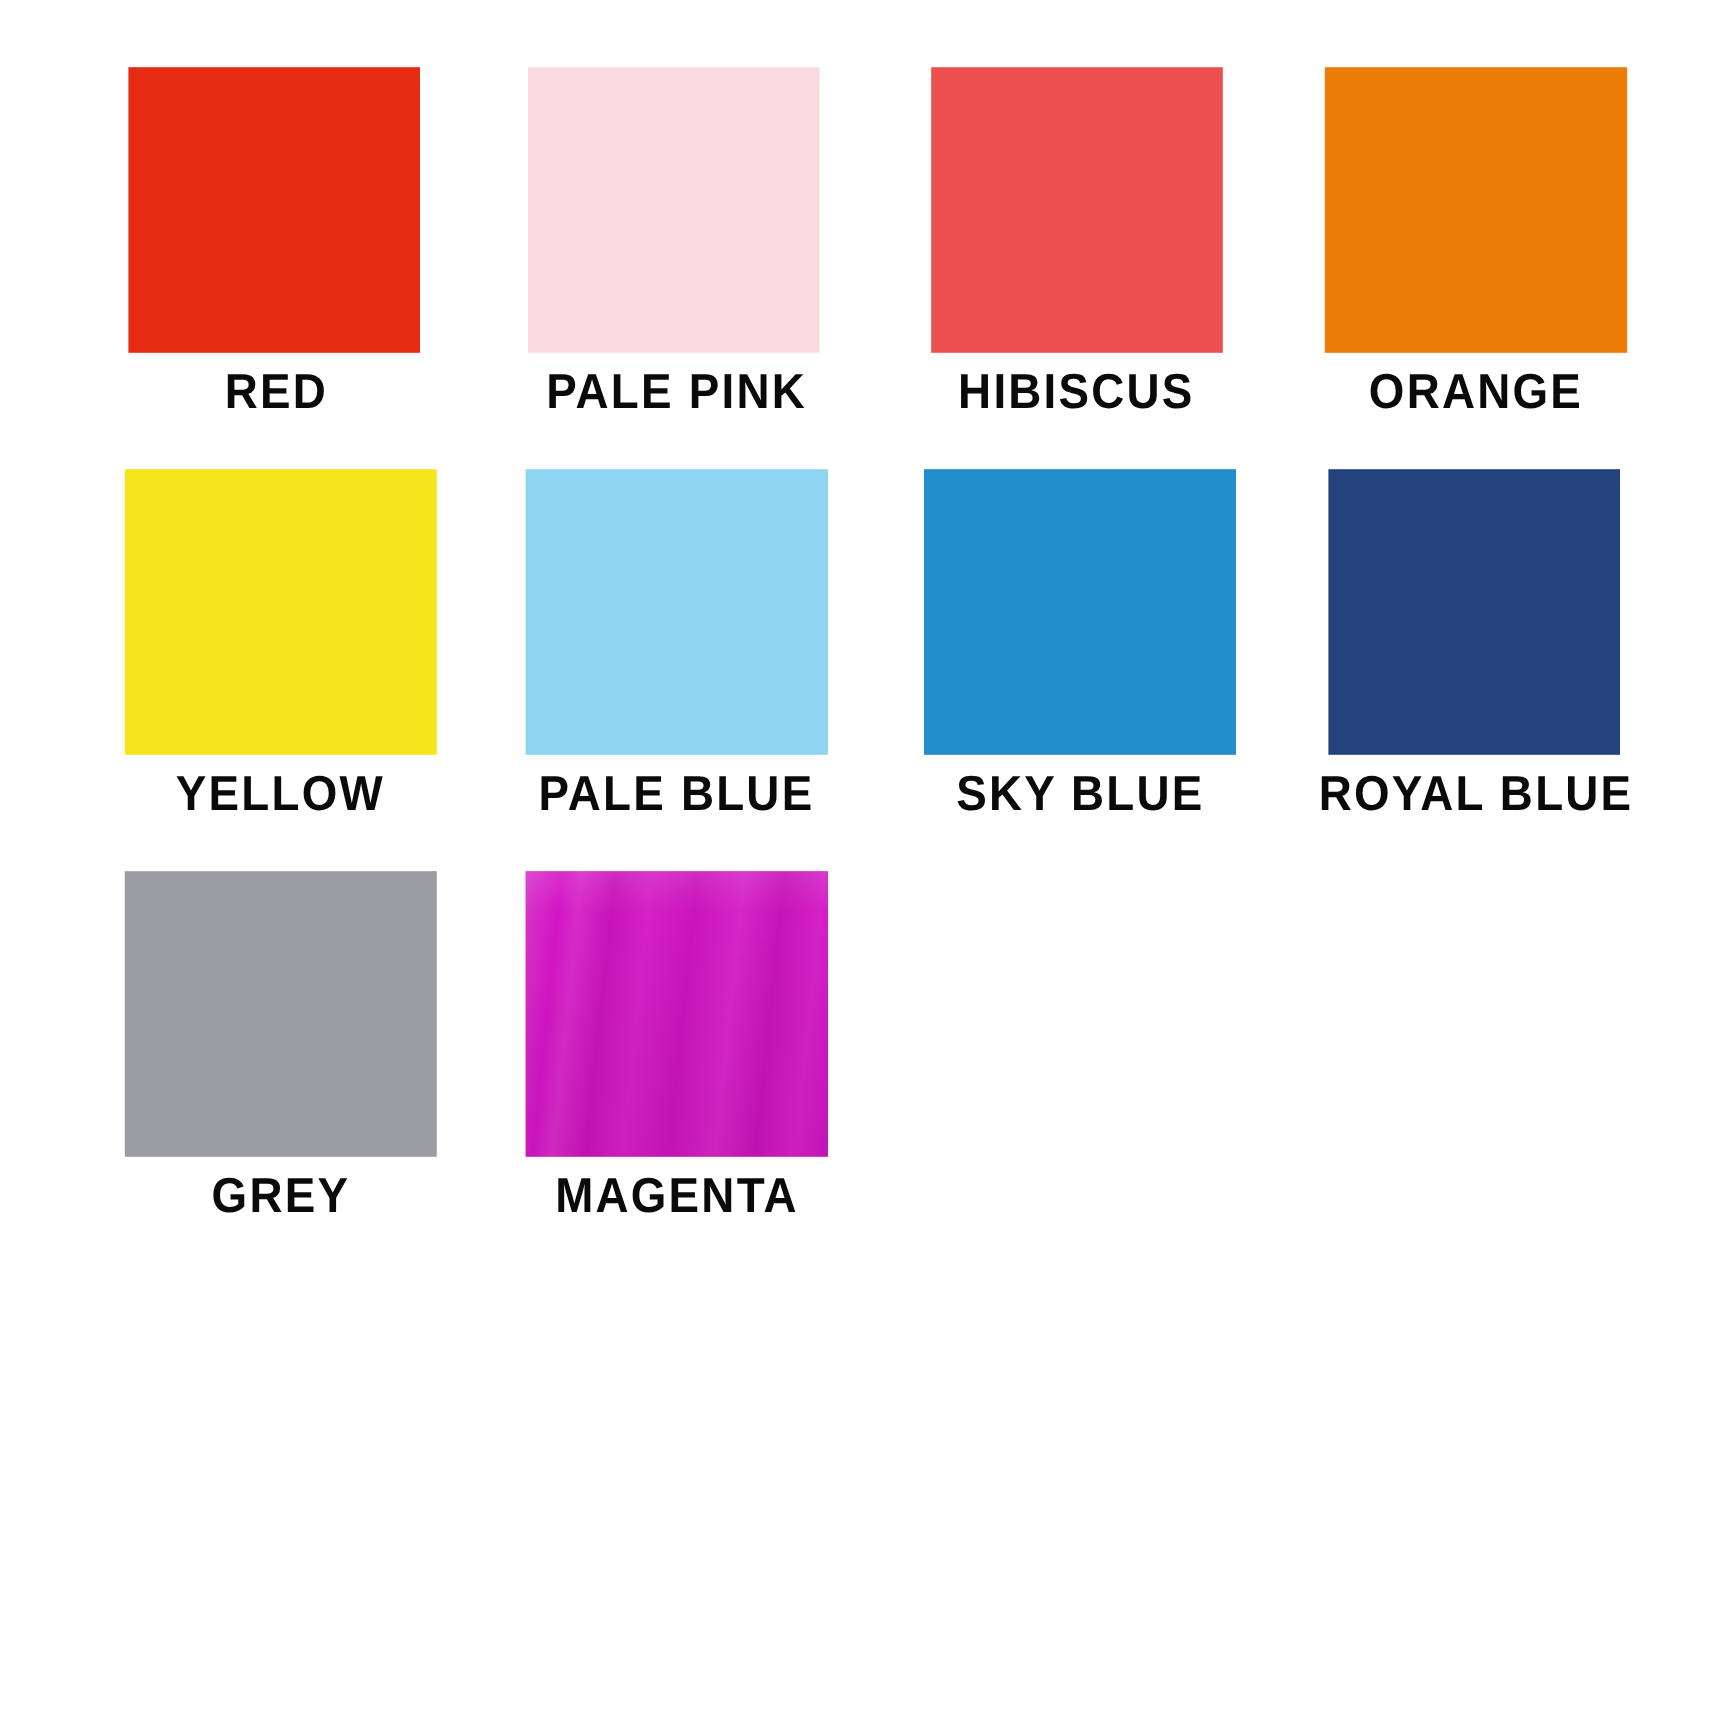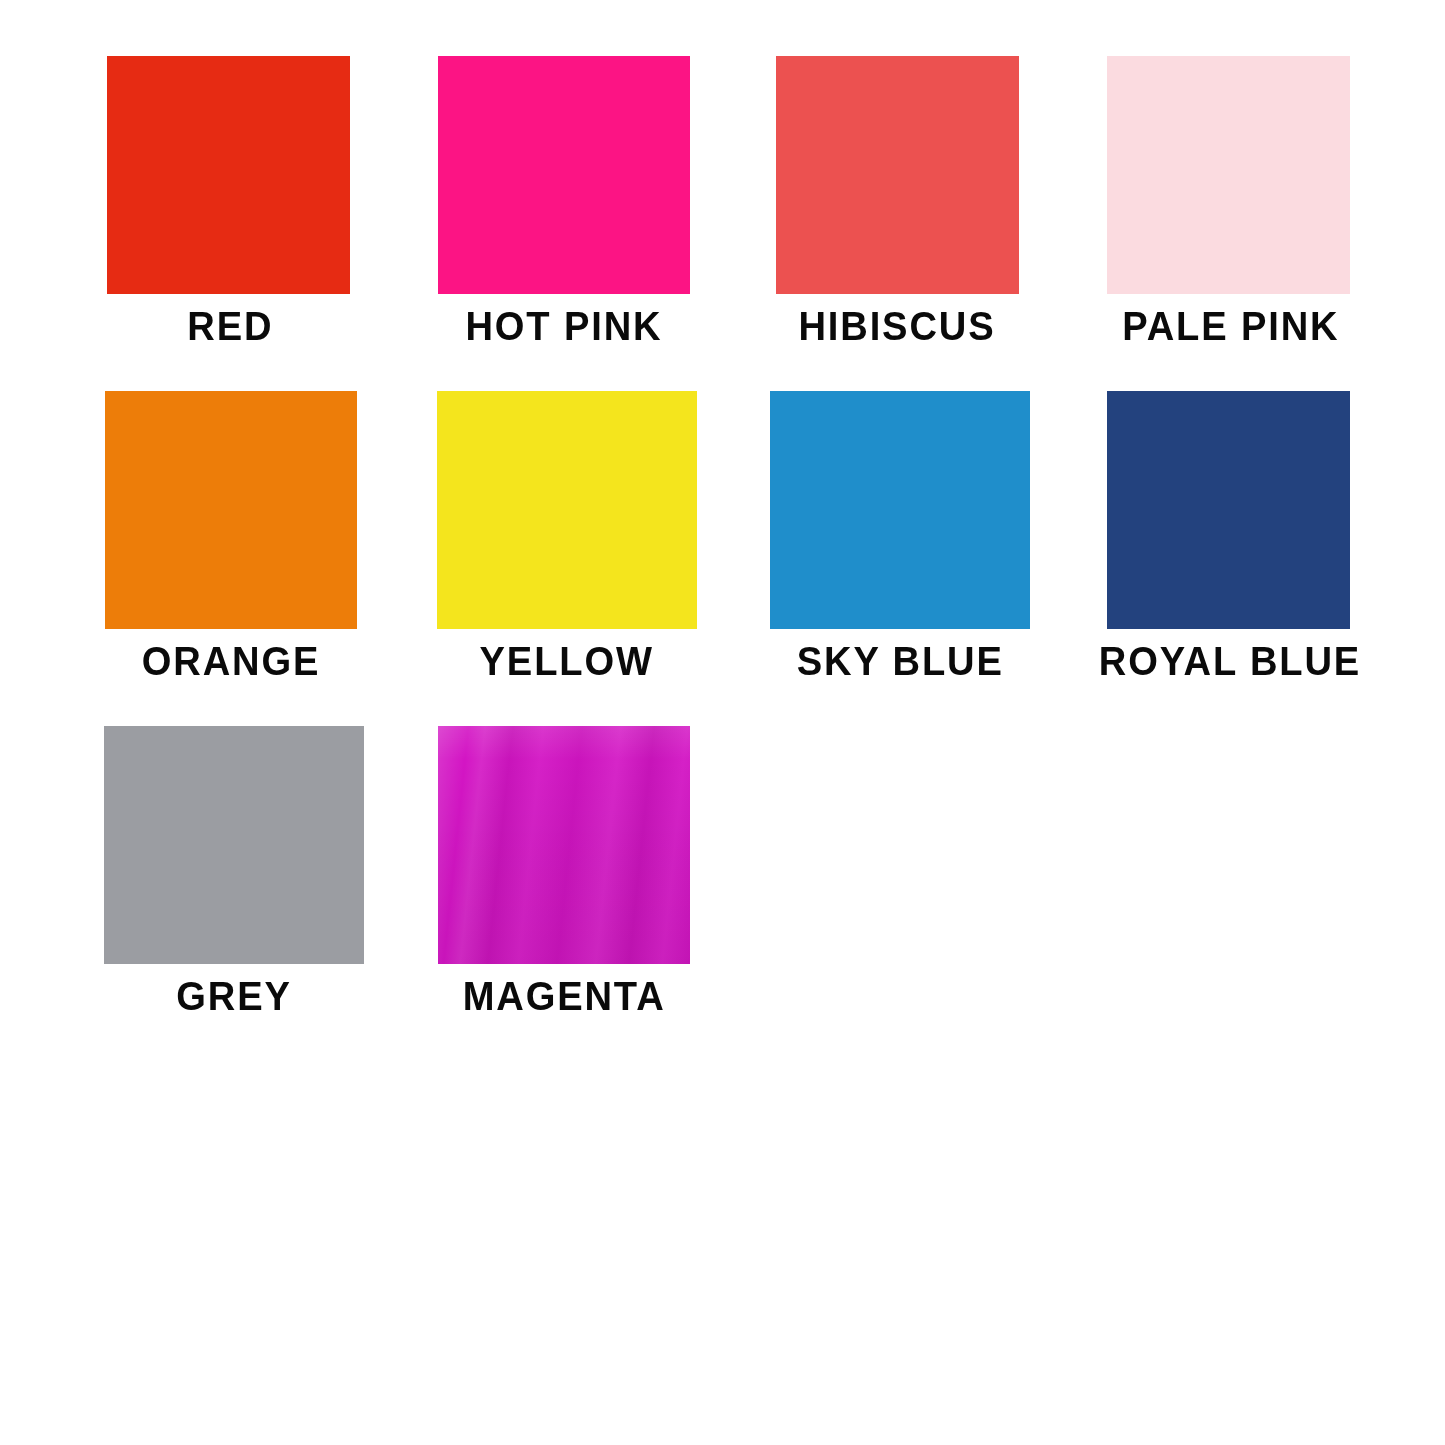--- a/index.html
+++ b/index.html
@@ -99,42 +99,42 @@
 </head>
 <body>
 
 <div id="swatch-chart" style="background-color: rgb(255, 255, 255);">
   <div class="grid">
 
     <div class="cell col-1">
       <div class="swatch" style="background-color:#e62b13;"></div>
       <div class="swatch-label" style="color: rgb(10, 10, 10);">RED</div>
     </div>
-    <div class="cell col-3">
-      <div class="swatch" style="background-color:#fc1484;"></div>
-      <div class="swatch-label" style="color: rgb(10, 10, 10);">HOT PINK</div>
+
+    <div class="cell col-1">
+      <div class="swatch" style="background-color:#fbdbe0;"></div>
+      <div class="swatch-label" style="color: rgb(10, 10, 10);">PALE PINK</div>
     </div>
-
     <div class="cell col-2">
       <div class="swatch" style="background-color:#ec5150;"></div>
       <div class="swatch-label" style="color: rgb(10, 10, 10);">HIBISCUS</div>
-    </div>
-    <div class="cell col-1">
-      <div class="swatch" style="background-color:#fbdbe0;"></div>
-      <div class="swatch-label" style="color: rgb(10, 10, 10);">PALE PINK</div>
     </div>
     <div class="cell col-3">
       <div class="swatch" style="background-color:#ed7d09;"></div>
       <div class="swatch-label" style="color: rgb(10, 10, 10);">ORANGE</div>
     </div>
     <div class="cell col-4">
       <div class="swatch" style="background-color:#f4e51d;"></div>
       <div class="swatch-label" style="color: rgb(10, 10, 10);">YELLOW</div>
     </div>
 
+    <div class="cell col-3">
+      <div class="swatch" style="background-color:#8ed5f3;"></div>
+      <div class="swatch-label" style="color: rgb(10, 10, 10);">PALE BLUE</div>
+    </div>
     <div class="cell col-4">
       <div class="swatch" style="background-color:#1f8ecb;"></div>
       <div class="swatch-label" style="color: rgb(10, 10, 10);">SKY BLUE</div>
     </div>
 
     <div class="cell col-1">
       <div class="swatch" style="background-color:#23427e;"></div>
       <div class="swatch-label" style="color: rgb(10, 10, 10);">ROYAL BLUE</div>
     </div>
     <div class="cell col-4">

